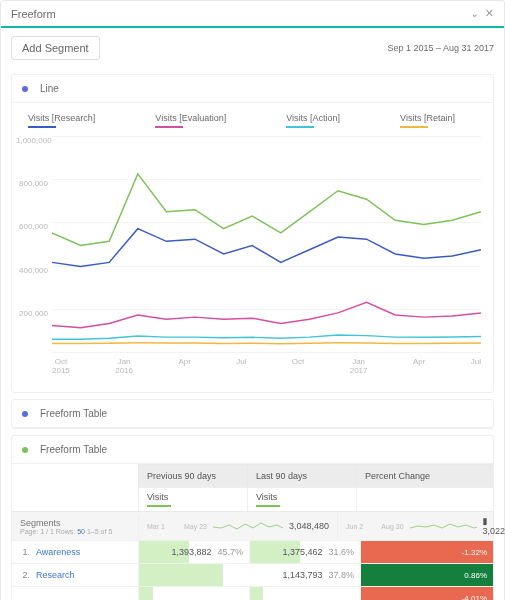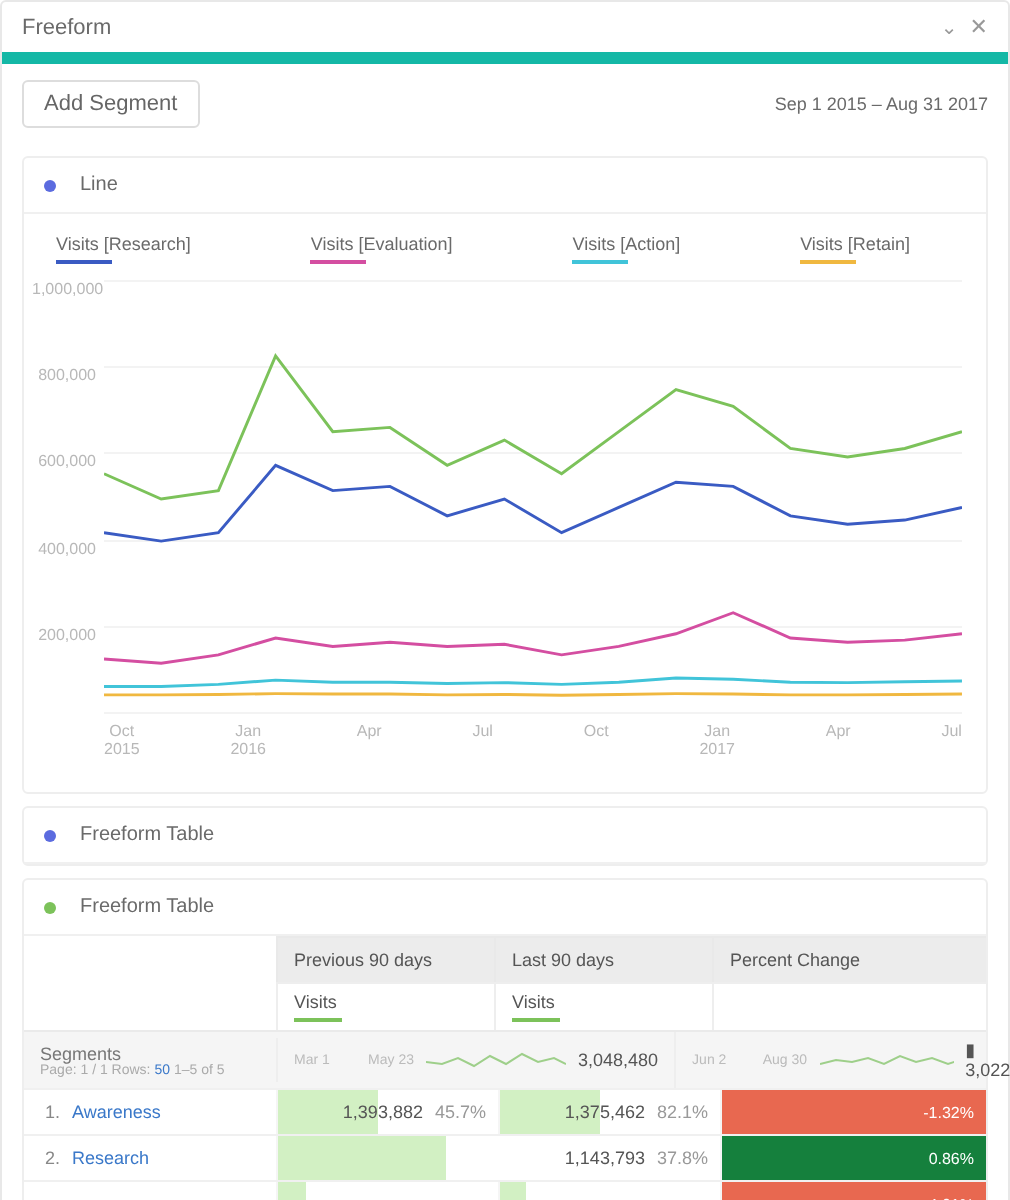--- a/index.html
+++ b/index.html
@@ -1,17 +1,17 @@
 <!DOCTYPE html>
 <html><head>
 <meta charset="utf-8">
 <style>
 html,body{margin:0;padding:0;font-family:-apple-system,Helvetica,Arial,sans-serif;font-size:9px;color:#333;background:#fff}
 .panel{border:1px solid #e8e8e8;border-radius:3px;margin:0 0 0 0}
-.window-bar{display:flex;align-items:center;justify-content:space-between;padding:6px 10px;border-bottom:6px solid #14b8a6}
+.window-bar{display:flex;align-items:center;justify-content:space-between;padding:6px 10px;border-bottom:2px solid #14b8a6}
 .window-title{font-size:11px;color:#6a6a6a}
 .win-ctrl{display:flex;gap:6px;align-items:center}
 .chev{font-size:10px;color:#999}
 .xbtn{font-size:11px;color:#999}
 .toolbar{display:flex;justify-content:space-between;align-items:center;padding:8px 10px}
 .btn{display:inline-block;border:1px solid #ddd;border-radius:3px;padding:5px 10px;color:#666;font-size:11px;background:#fff}
 .date-range{color:#6a6a6a;font-size:9px}
 .section{margin:6px 10px;border:1px solid #eee;border-radius:3px;background:#fff}
 .sec-head{display:flex;align-items:center;gap:12px;padding:8px 10px;border-bottom:1px solid #f0f0f0}
 .dot{width:6px;height:6px;border-radius:50%;background:#5b6bdf;display:inline-block}
@@ -187,21 +187,21 @@
               <div class="bar" style="width:45.7%"></div>
               <div class="txt">
                 <span class="v">1,393,882</span>
                 <span class="p">45.7%</span>
               </div>
             </div>
             <div class="td-val">
               <div class="bar" style="width:45.5%"></div>
               <div class="txt">
                 <span class="v">1,375,462</span>
-                <span class="p">82.1%</span>
+                <span class="p">31.6%</span>
               </div>
             </div>
             <div class="td-pct pct-neg">-1.32%</div>
           </div>
           <div class="tr">
             <div class="td-seg">
               <span class="num">2.</span>
               <span>Research</span>
             </div>
             <div class="td-val">

